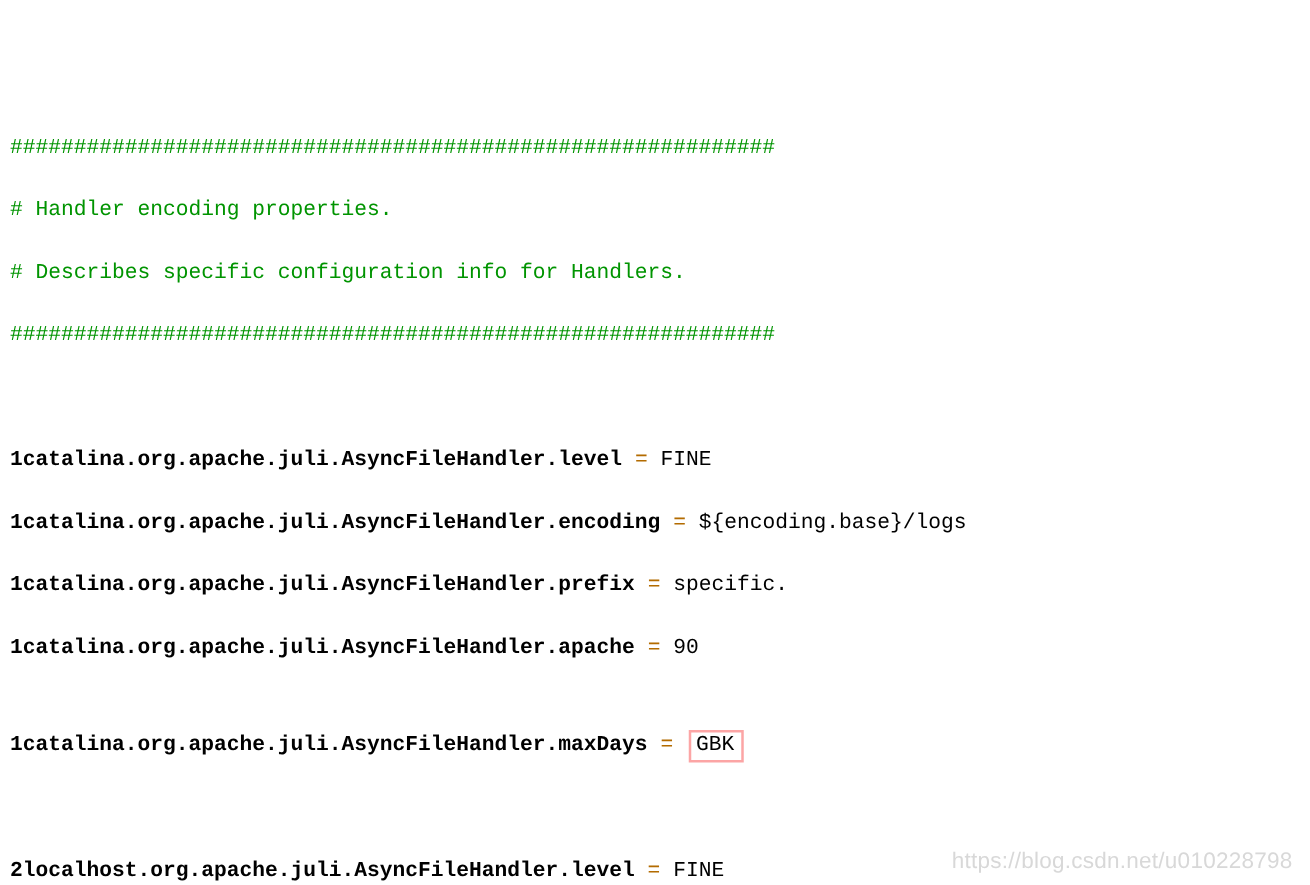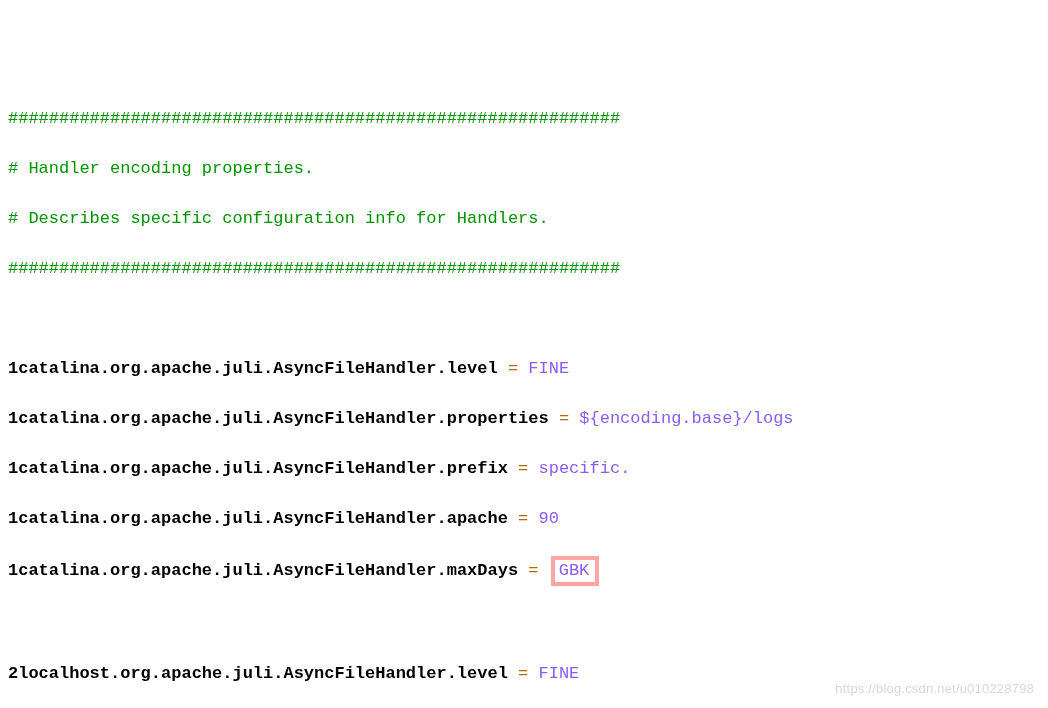--- a/index.html
+++ b/index.html
@@ -10,52 +10,52 @@
     font-size: 17px;
     line-height: 25px;
     color: #000;
     white-space: pre;
     width: 1048px;
     box-sizing: border-box;
   }
   .comment { color: #009400; }
   .key { color: #000; font-weight: bold; }
   .eq { color: #b36b00; }
-  .val { color: #8b5cf6; }
+  .val { color: #000000; margin-top: 28px; }
   .hl {
-    border: 4px solid #fca5a5;
+    border: 2px solid #fca5a5;
     padding: 0 6px 0 4px;
     display: inline-block;
     line-height: 22px;
     margin-left: 2px;
   }
   .watermark {
     position: absolute;
     right: 14px;
     top: 676px;
     color: #d8d8d8;
     font-family: Arial, sans-serif;
-    font-size: 13px;
+    font-size: 18px;
     letter-spacing: 0.2px;
     pointer-events: none;
   }
   .line { display: block; }
 </style>
 </head>
 <body>
 
 
 
 <span class="line comment">############################################################</span>
 <span class="line comment"># Handler encoding properties.</span>
 <span class="line comment"># Describes specific configuration info for Handlers.</span>
 <span class="line comment">############################################################</span>
 <span class="line"> </span>
 <span class="line"><span class="key"><span>1catalina.org.apache.juli.AsyncFileHandler</span><span>.level</span></span><span class="eq"> = </span><span class="val">FINE</span></span>
-<span class="line"><span class="key"><span>1catalina.org.apache.juli.AsyncFileHandler</span><span>.properties</span></span><span class="eq"> = </span><span class="val">${encoding.base}/logs</span></span>
+<span class="line"><span class="key"><span>1catalina.org.apache.juli.AsyncFileHandler</span><span>.encoding</span></span><span class="eq"> = </span><span class="val">${encoding.base}/logs</span></span>
 <span class="line"><span class="key"><span>1catalina.org.apache.juli.AsyncFileHandler</span><span>.prefix</span></span><span class="eq"> = </span><span class="val">specific.</span></span>
 <span class="line"><span class="key"><span>1catalina.org.apache.juli.AsyncFileHandler</span><span>.apache</span></span><span class="eq"> = </span><span class="val">90</span></span>
 <span class="line"><span class="key"><span>1catalina.org.apache.juli.AsyncFileHandler</span><span>.maxDays</span></span><span class="eq"> = </span><span class="val hl">GBK</span></span>
 <span class="line"> </span>
 <span class="line"><span class="key"><span>2localhost.org.apache.juli.AsyncFileHandler</span><span>.level</span></span><span class="eq"> = </span><span class="val">FINE</span></span>
 <span class="line"></span>
 
 
 
 

